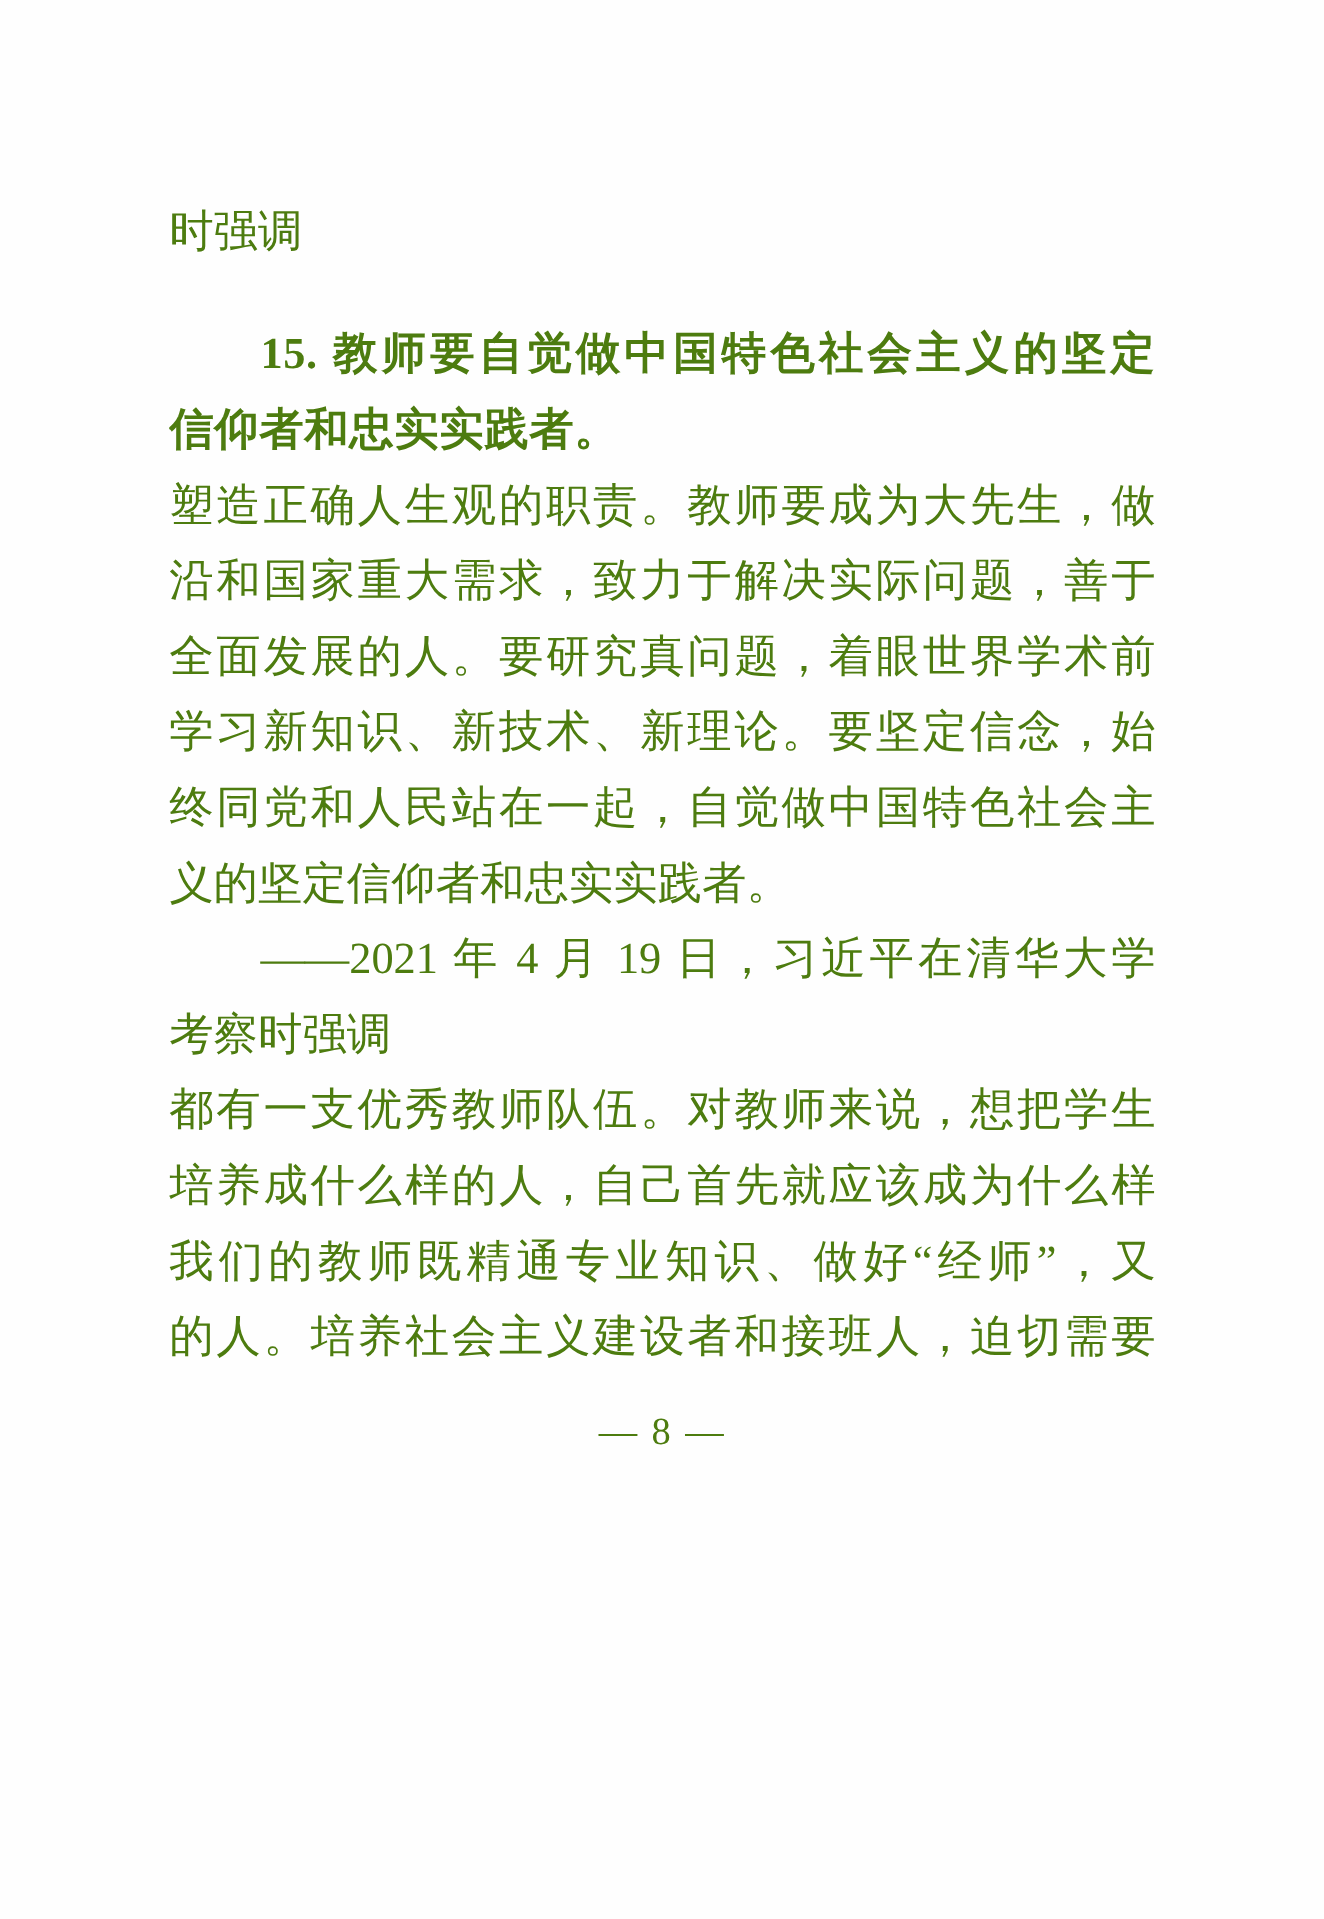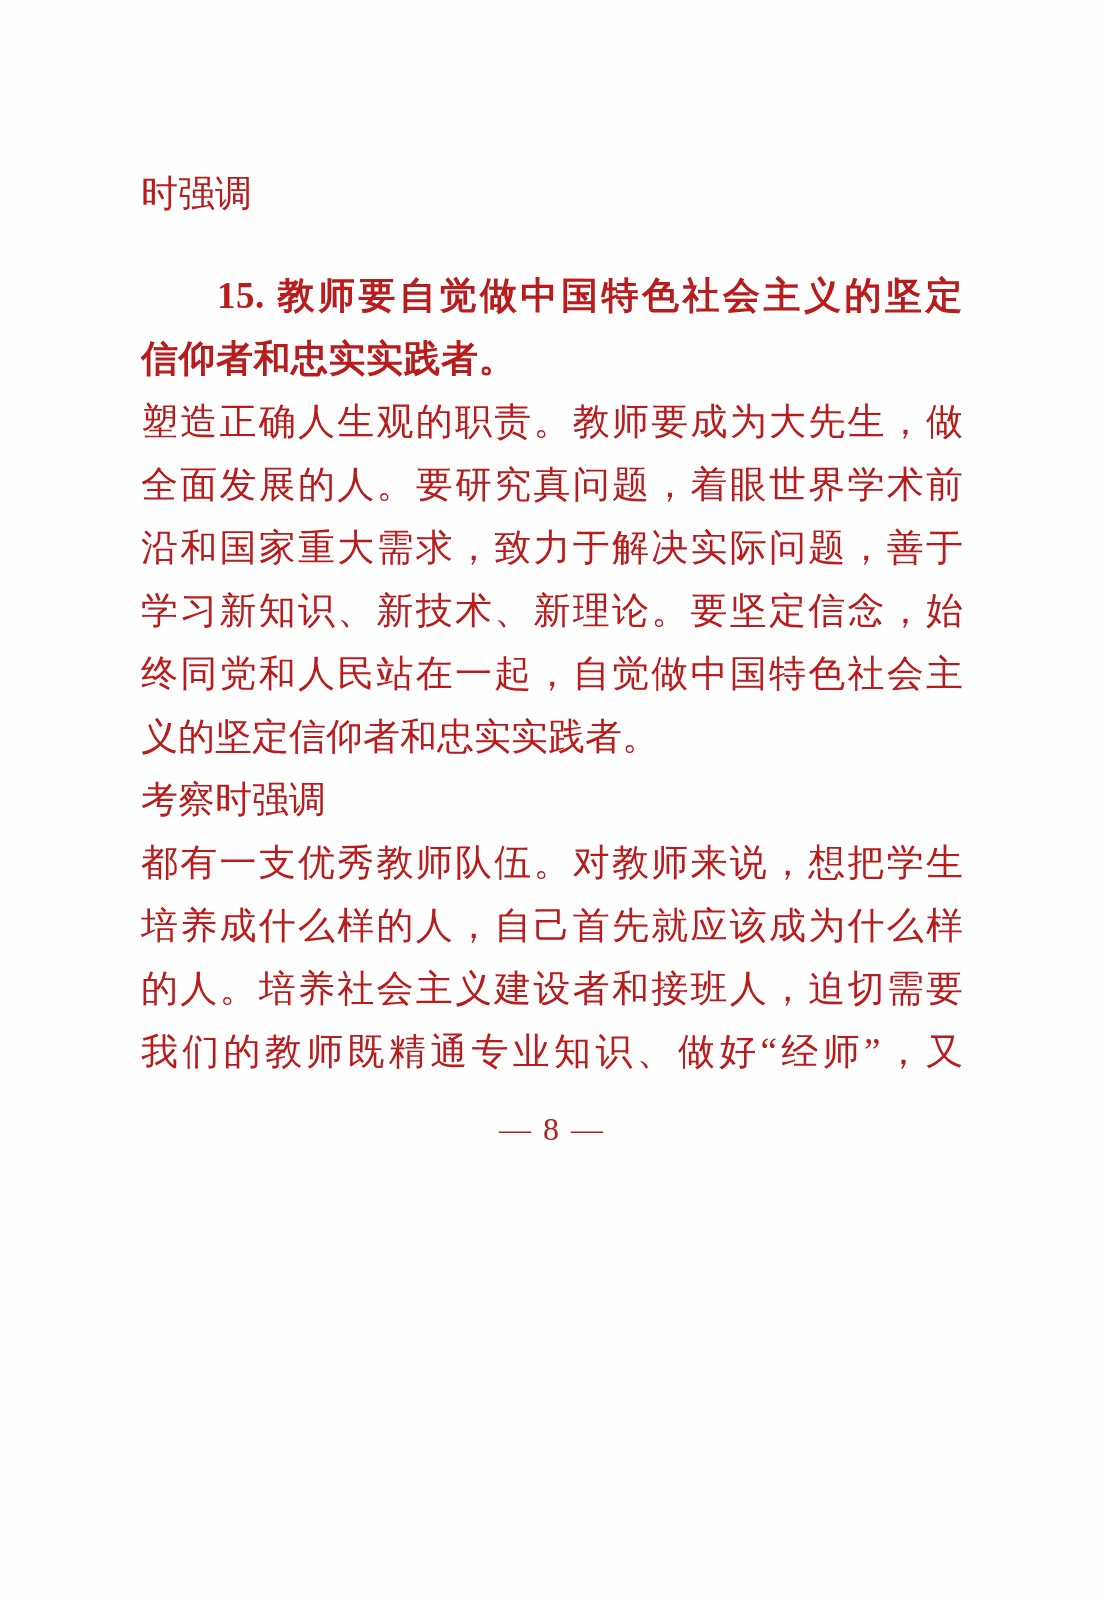--- a/index.html
+++ b/index.html
@@ -4,21 +4,21 @@
 <style>
   html,body{margin:0;padding:0;background:#ffffff;}
   .page{
     position:relative;
     width:1103px;
     height:1599px;
     background:#fefefe;
     box-sizing:border-box;
     padding:162px 140px 0 141px;
     font-family:"Liberation Serif","DejaVu Serif",serif;
-    color:#b91c1c;
+    color:#4d7c0f;
     overflow:hidden;
   }
   .line{
     font-size:37px;
     height:63px;
     line-height:63px;
     text-align:justify;
     text-align-last:justify;
     text-justify:inter-character;
     overflow:hidden;
@@ -42,24 +42,25 @@
   }
 </style>
 </head>
 <body>
 
 <div class="page">
   <div class="line short">时强调</div>
   <div class="line heading indent sp-h15">15. 教师要自觉做中国特色社会主义的坚定</div>
   <div class="line heading short">信仰者和忠实实践者。</div>
   <div class="line">塑造正确人生观的职责。教师要成为大先生，做</div>
+  <div class="line">沿和国家重大需求，致力于解决实际问题，善于</div>
   <div class="line">全面发展的人。要研究真问题，着眼世界学术前</div>
-  <div class="line">沿和国家重大需求，致力于解决实际问题，善于</div>
   <div class="line">学习新知识、新技术、新理论。要坚定信念，始</div>
   <div class="line">终同党和人民站在一起，自觉做中国特色社会主</div>
   <div class="line short">义的坚定信仰者和忠实实践者。</div>
+  <div class="line indent">——2021 年 4 月 19 日，习近平在清华大学</div>
   <div class="line short">考察时强调</div>
   <div class="line">都有一支优秀教师队伍。对教师来说，想把学生</div>
   <div class="line">培养成什么样的人，自己首先就应该成为什么样</div>
+  <div class="line">我们的教师既精通专业知识、做好“经师”，又</div>
   <div class="line">的人。培养社会主义建设者和接班人，迫切需要</div>
-  <div class="line">我们的教师既精通专业知识、做好“经师”，又</div>
   <div class="footer">— 8 —</div>
 </div>
 
 </body></html>

